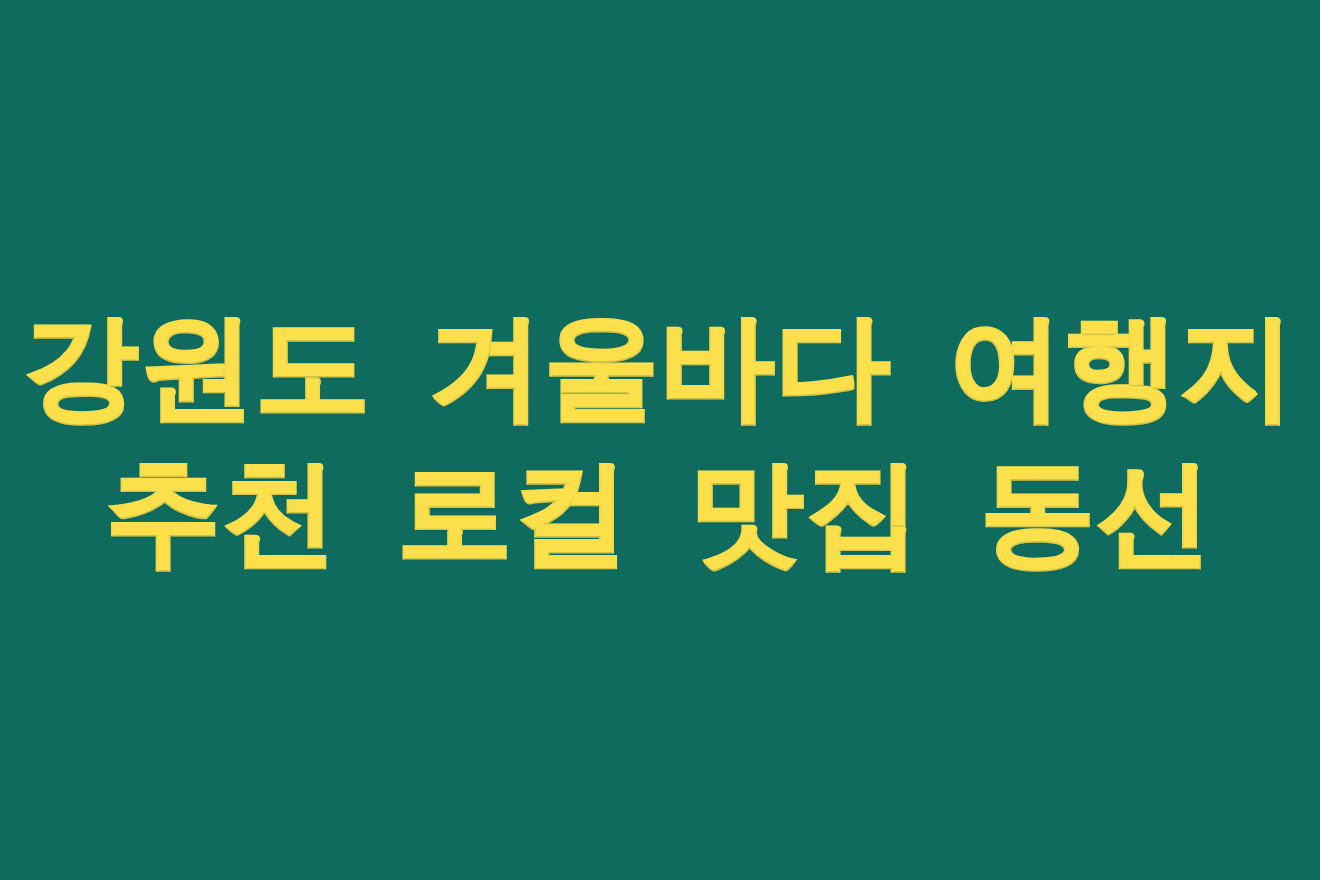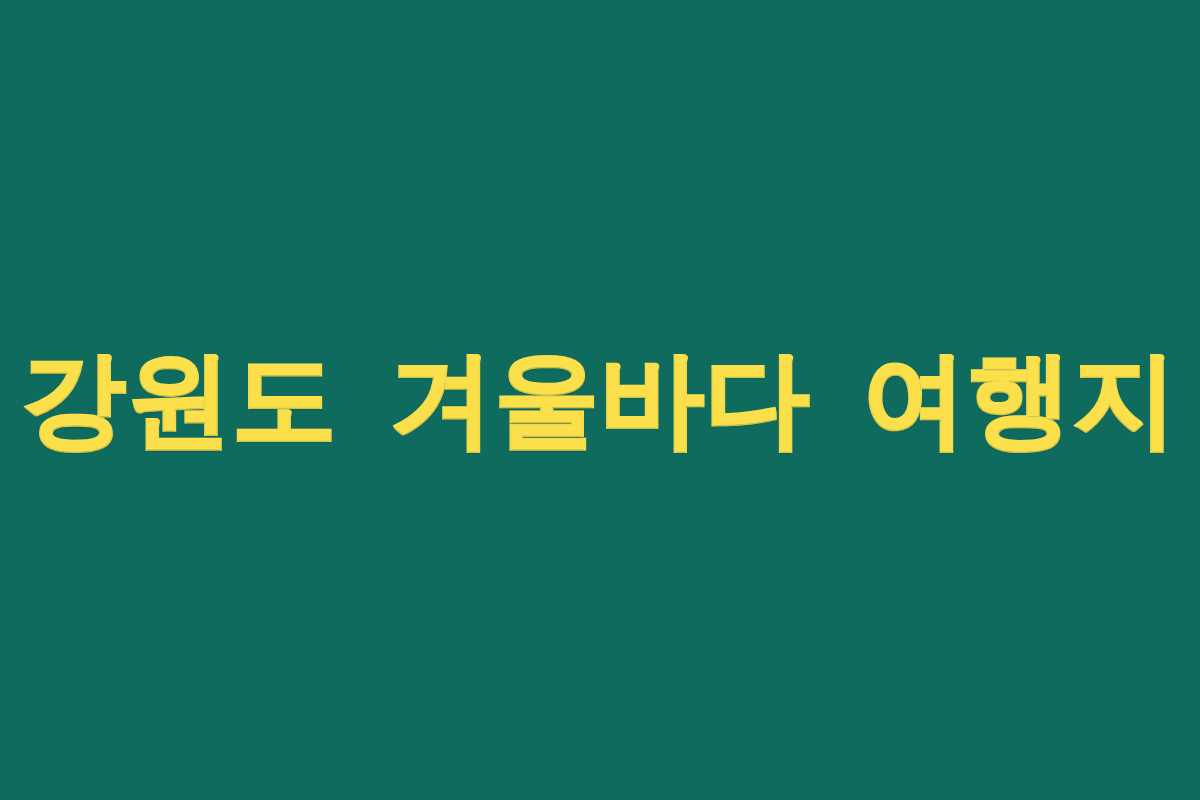--- a/index.html
+++ b/index.html
@@ -64,16 +64,17 @@
 </style>
 </head>
 <body>
 
 <div class="card">
 
   <div class="headline">
 
     <span class="headline-line line-1">강원도 겨울바다 여행지</span>
 
+    <span class="headline-line line-2">추천 로컬 맛집 동선</span>
 
   </div>
 
 </div>
 
 </body></html>

